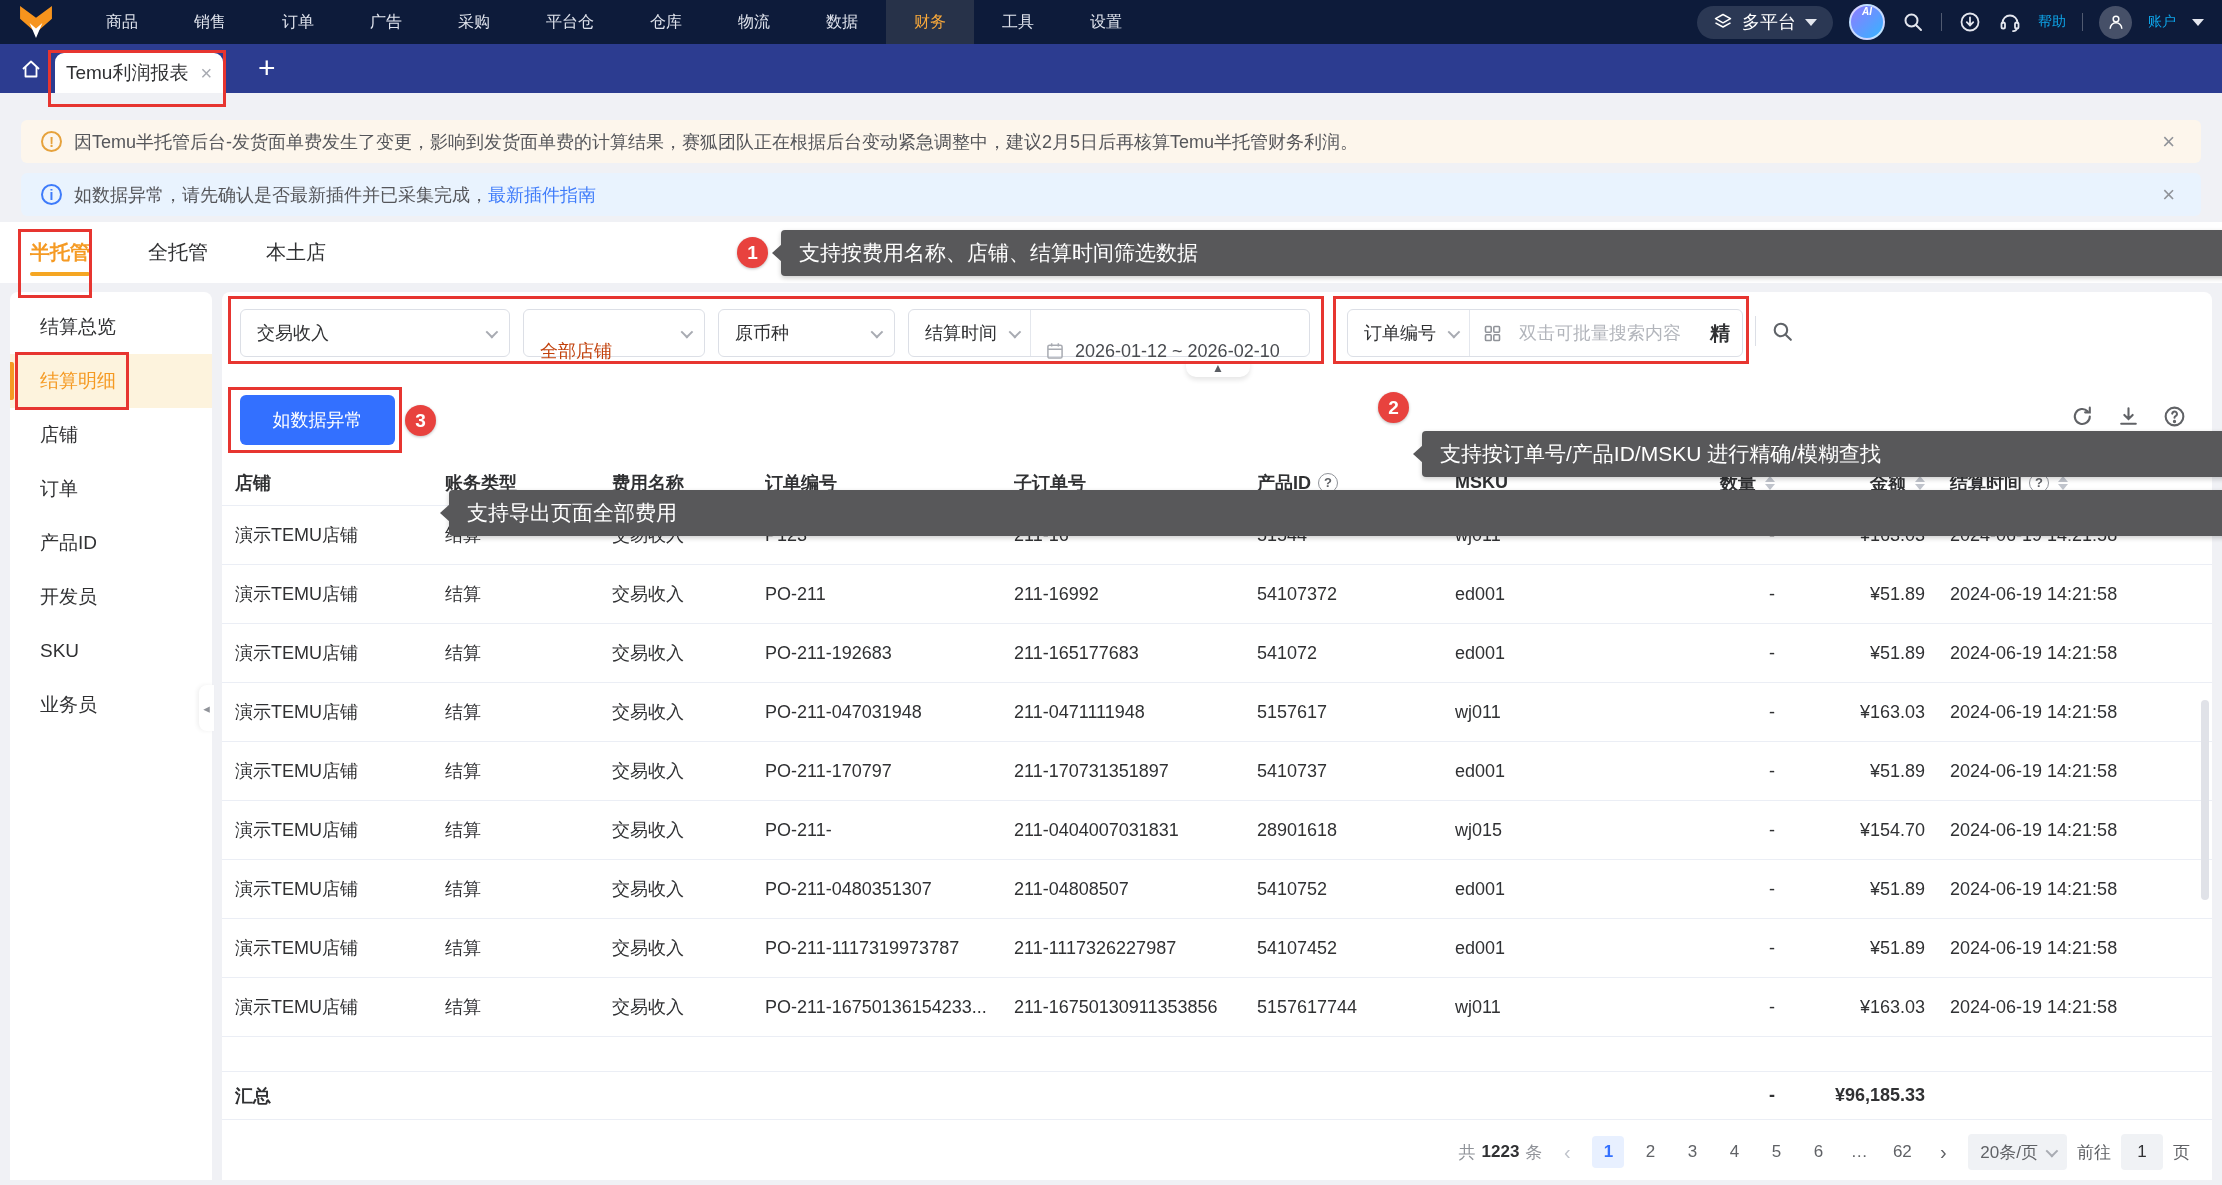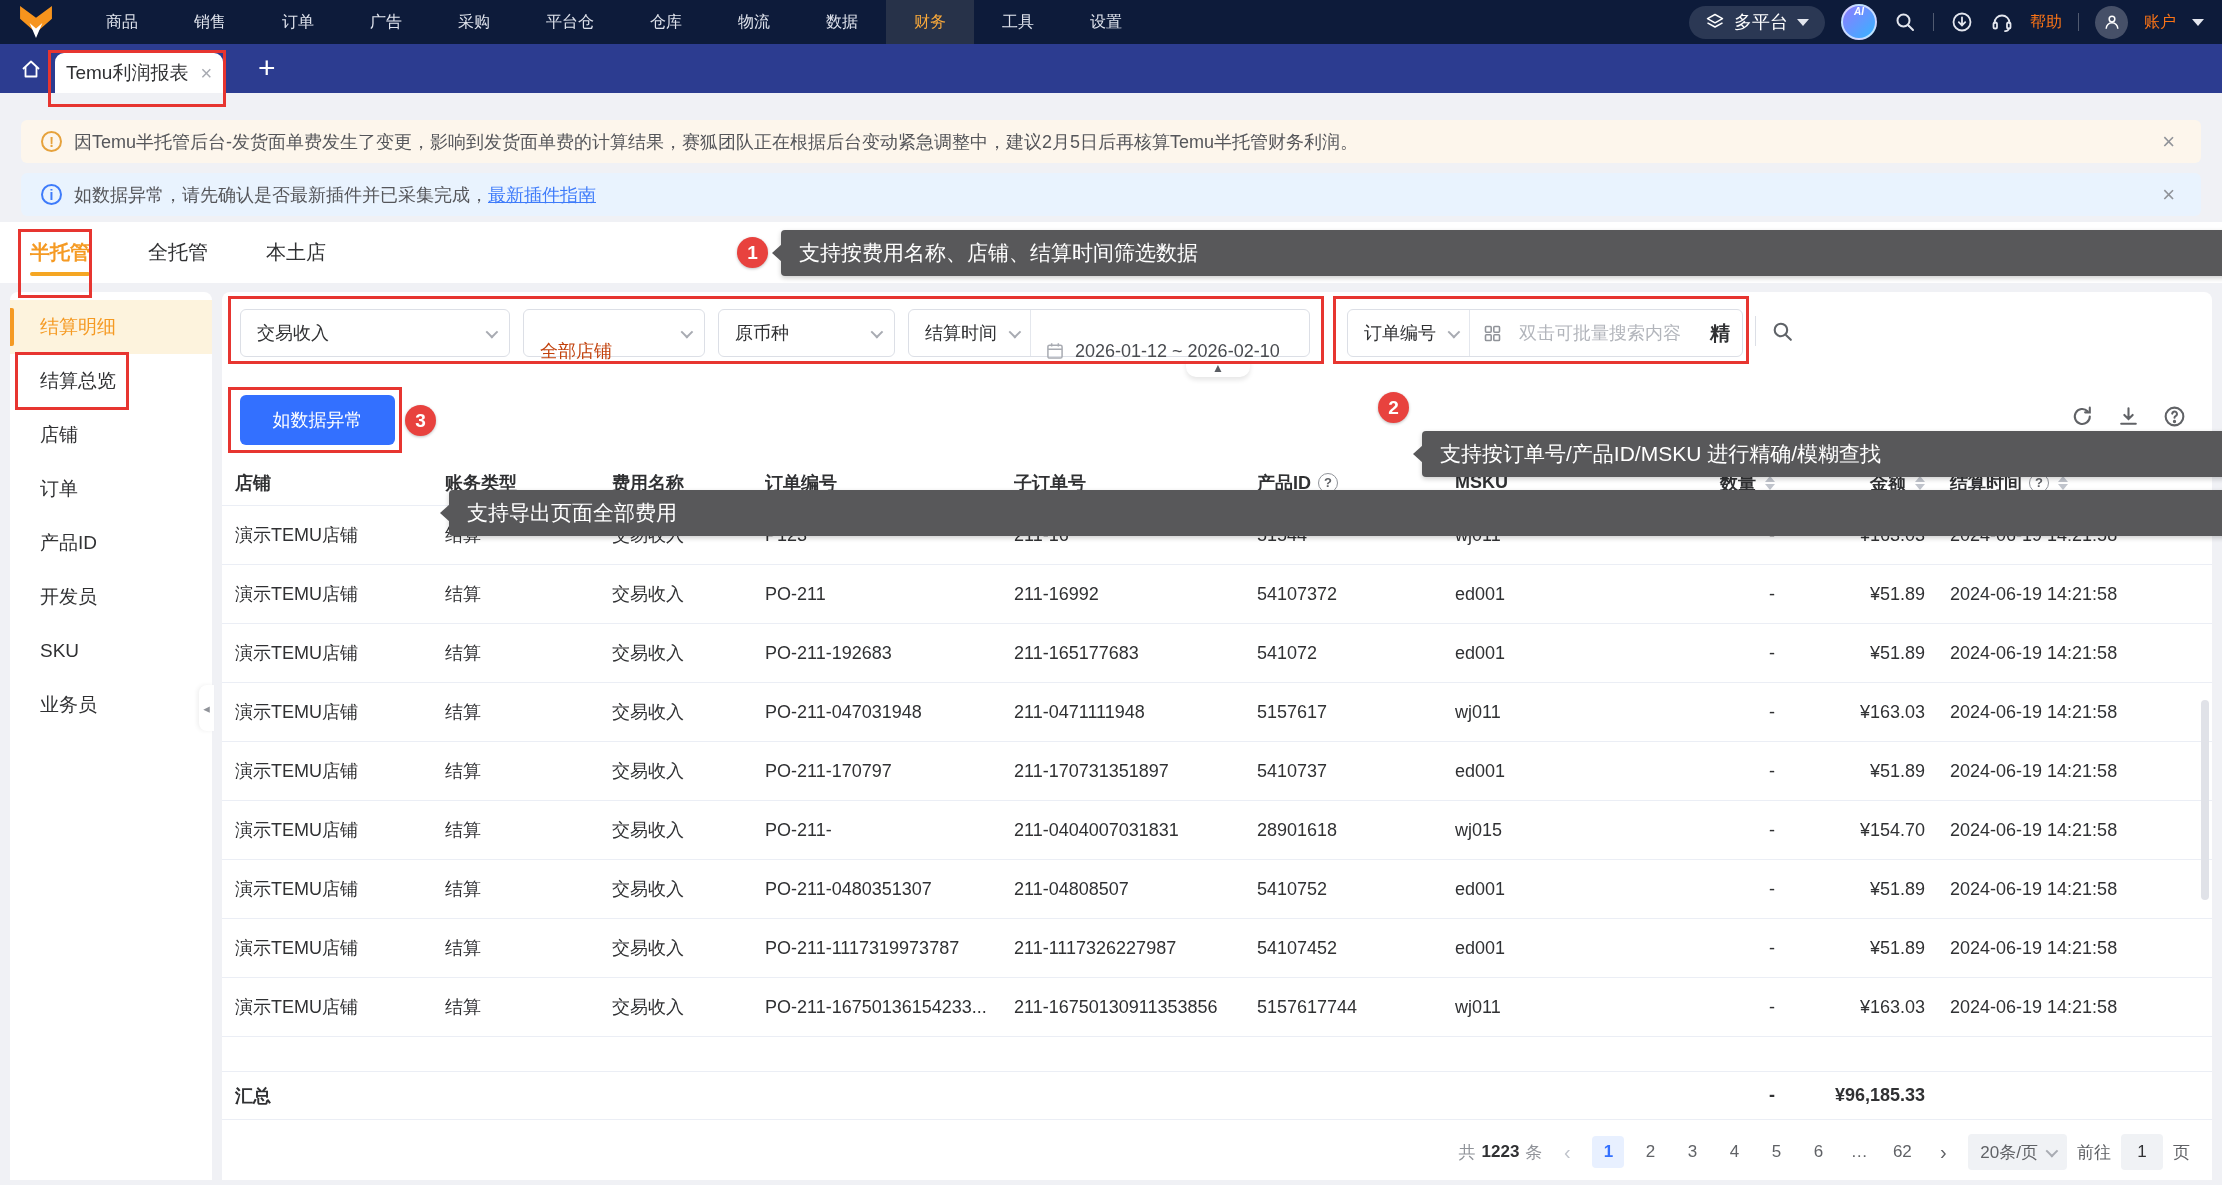--- a/index.html
+++ b/index.html
@@ -10,40 +10,40 @@
   .topnav { position:absolute; left:0; top:0; width:2222px; height:44px; background:#0d1b3a; display:flex; align-items:center; }
   .logo { margin:0 22px 0 16px; display:flex; align-items:center; }
   .menus { display:flex; height:44px; }
   .menu-item { padding:0 28px; line-height:44px; font-size:16px; color:#dfe3ec; cursor:pointer; white-space:nowrap; }
   .menu-item.active { background:#273249; color:#f7a83b; }
   .nav-right { position:absolute; right:18px; top:0; height:44px; display:flex; align-items:center; gap:16px; color:#e3e6ee; }
   .plat-pill { display:flex; align-items:center; gap:9px; background:#2b3854; border-radius:999px; height:33px; padding:0 16px; font-size:18px; color:#fff; cursor:pointer; }
   .caret-filled { width:0; height:0; border-left:6px solid transparent; border-right:6px solid transparent; border-top:7px solid #e3e6ee; display:inline-block; }
   .ai-badge { width:36px; height:36px; border-radius:50%; background:linear-gradient(135deg,#8f7bff,#35b4ff); border:2px solid rgba(255,255,255,.65); color:#fff; font-size:10px; font-weight:bold; font-style:italic; display:flex; align-items:flex-start; justify-content:center; cursor:pointer; }
   .nav-div { width:1px; height:18px; background:rgba(255,255,255,.28); }
-  .nav-txt { font-size:16px; color:#f97316; cursor:pointer; }
+  .nav-txt { font-size:14px; color:#0ea5e9; cursor:pointer; }
   .avatar { width:33px; height:33px; border-radius:50%; background:#465068; display:flex; align-items:center; justify-content:center; }
   .nav-icon { display:flex; align-items:center; cursor:pointer; }
 
   
   .tabbar { position:absolute; left:0; top:44px; width:2222px; height:49px; background:#2c3c90; }
   .home-btn { position:absolute; left:16px; top:10px; width:30px; height:30px; display:flex; align-items:center; justify-content:center; cursor:pointer; }
   .page-tab { position:absolute; left:55px; top:9px; width:168px; height:40px; background:#fff; border-radius:9px 9px 0 0; display:flex; align-items:center; justify-content:center; gap:12px; font-size:19px; color:#303133; cursor:pointer; }
   .tab-close { color:#a8abb2; font-size:20px; line-height:1; cursor:pointer; }
   .tab-plus { position:absolute; left:258px; top:7px; font-size:30px; color:#fff; font-weight:300; cursor:pointer; }
 
   
   .banner { position:absolute; left:21px; width:2180px; height:43px; border-radius:6px; display:flex; align-items:center; padding:0 20px; font-size:18px; color:#55565a; }
   .banner.warn { top:120px; background:#fdf6ec; }
   .banner.info { top:173px; background:#e9f3fe; }
   .b-icon { width:21px; height:21px; border-radius:50%; border:2px solid; display:flex; align-items:center; justify-content:center; font-size:14px; font-weight:bold; margin-right:12px; flex:none; }
   .b-icon.w { color:#e6a23c; border-color:#e6a23c; }
   .b-icon.i { color:#3e7bfa; border-color:#3e7bfa; }
   .b-close { margin-left:auto; color:#909399; font-size:22px; cursor:pointer; padding:0 6px; }
-  .b-link { color:#3e7bfa; cursor:pointer;text-decoration:underline; }
+  .b-link { color:#3e7bfa; cursor:pointer; }
 
   
   .mode-row { position:absolute; left:0; top:222px; width:2222px; height:61px; background:#fff; display:flex; align-items:center; gap:58px; padding-left:30px; }
   .mode-tab { position:relative; font-size:20px; color:#303133; height:61px; line-height:61px; cursor:pointer; }
   .mode-tab.active { color:#f59a23; font-weight:bold; }
   .mode-tab.active .underline { position:absolute; left:0; right:0; bottom:7px; height:4px; border-radius:2px; background:#f5a623; }
 
   
   .sidebar { position:absolute; left:10px; top:292px; width:202px; height:888px; background:#fff; border-radius:8px 8px 0 0; padding-top:8px; }
   .side-item { position:relative; height:54px; line-height:54px; padding-left:30px; font-size:19px; color:#303133; cursor:pointer; white-space:nowrap; }
@@ -227,22 +227,22 @@
   </div>
 
   <div class="mode-row">
       <div class="mode-tab active">半托管<span class="underline"></span></div>
       <div class="mode-tab">全托管</div>
       <div class="mode-tab">本土店</div>
     </div>
 
   <aside class="sidebar">
     <div id="side-items">
+        <div class="side-item">结算总览</div>
         <div class="side-item active">结算明细</div>
-        <div class="side-item">结算总览</div>
         <div class="side-item">店铺</div>
         <div class="side-item">订单</div>
         <div class="side-item">产品ID</div>
         <div class="side-item">开发员</div>
         <div class="side-item">SKU</div>
         <div class="side-item">业务员</div>
       </div>
     <div class="side-collapse">◂</div>
   </aside>
 

